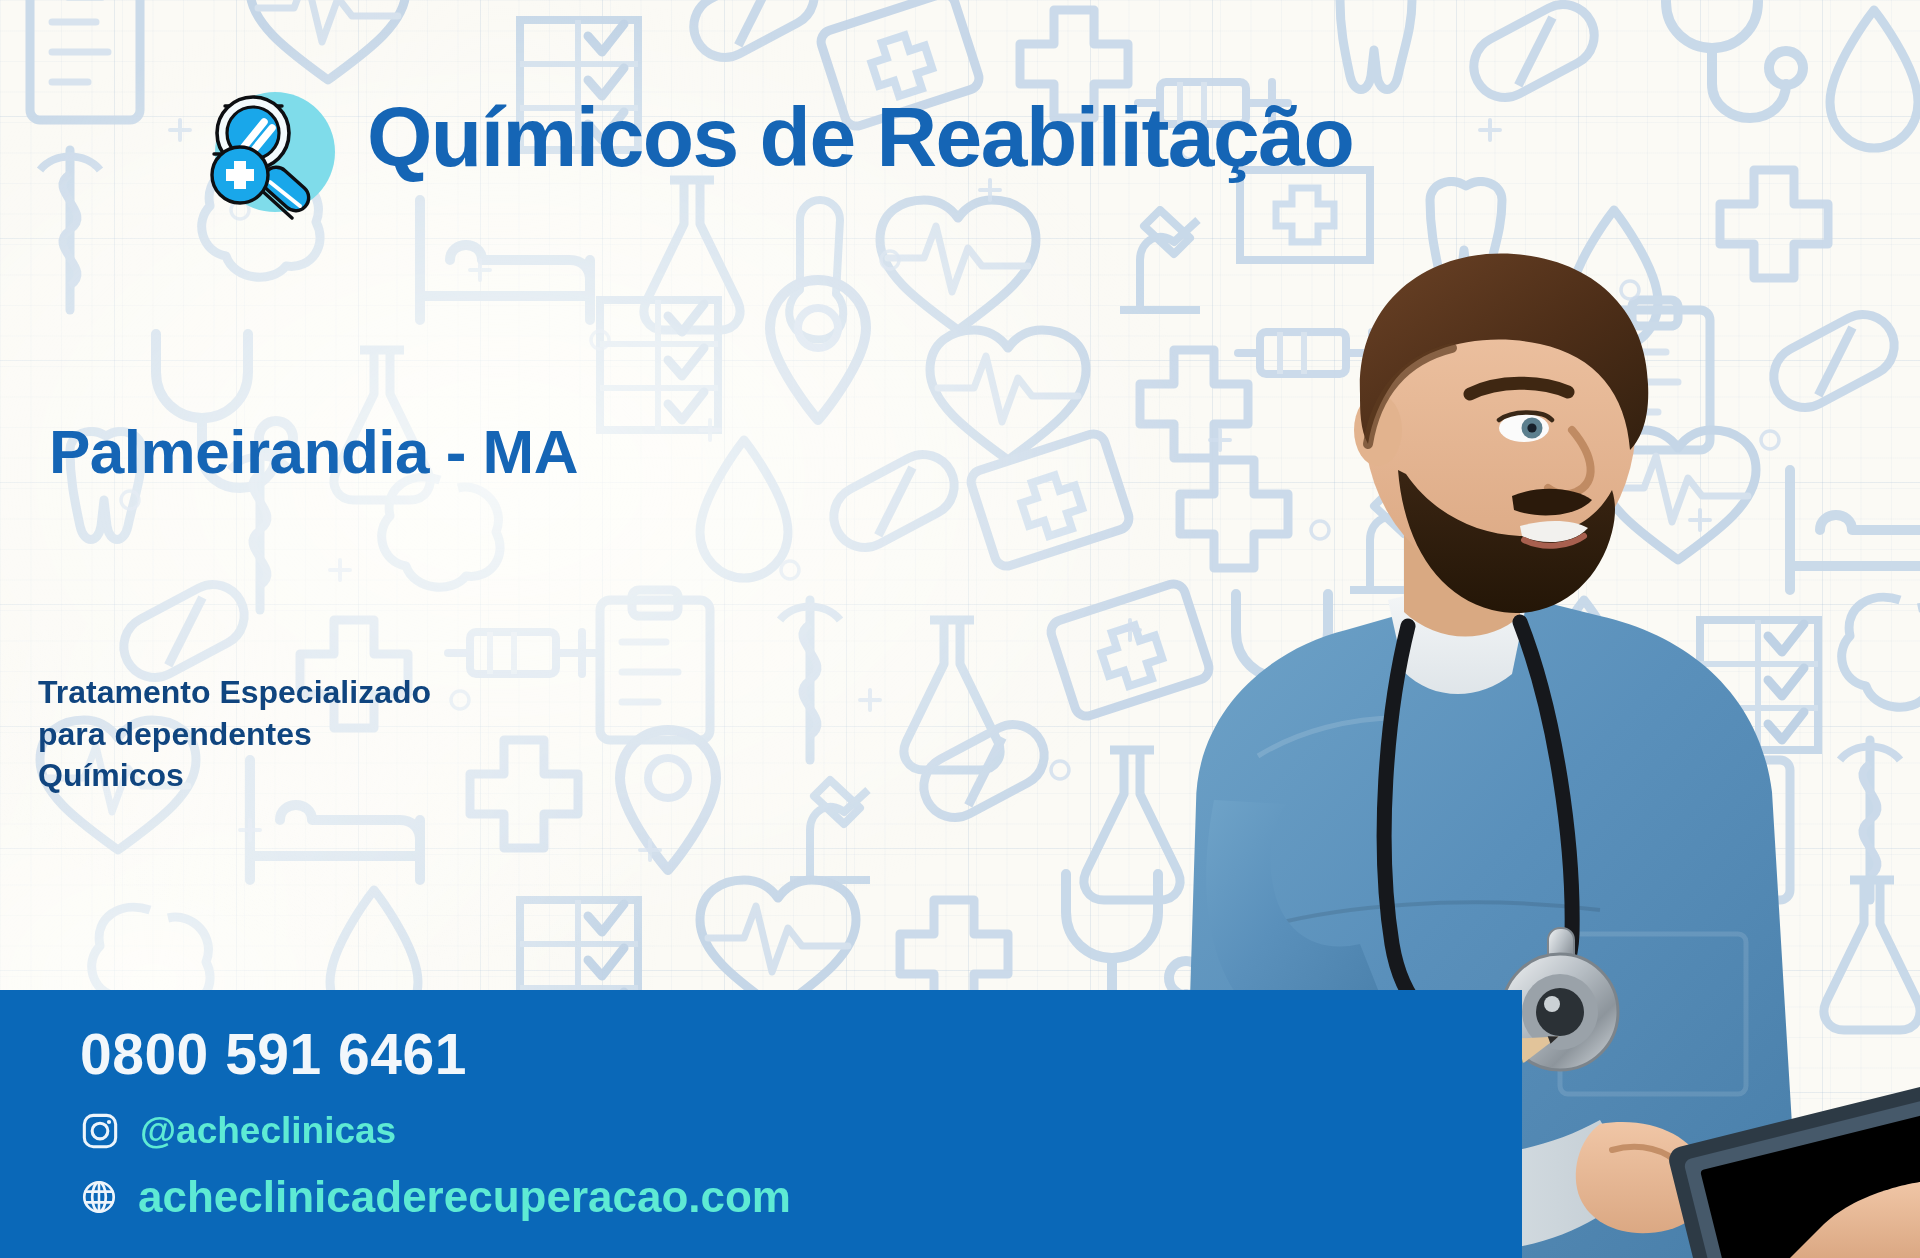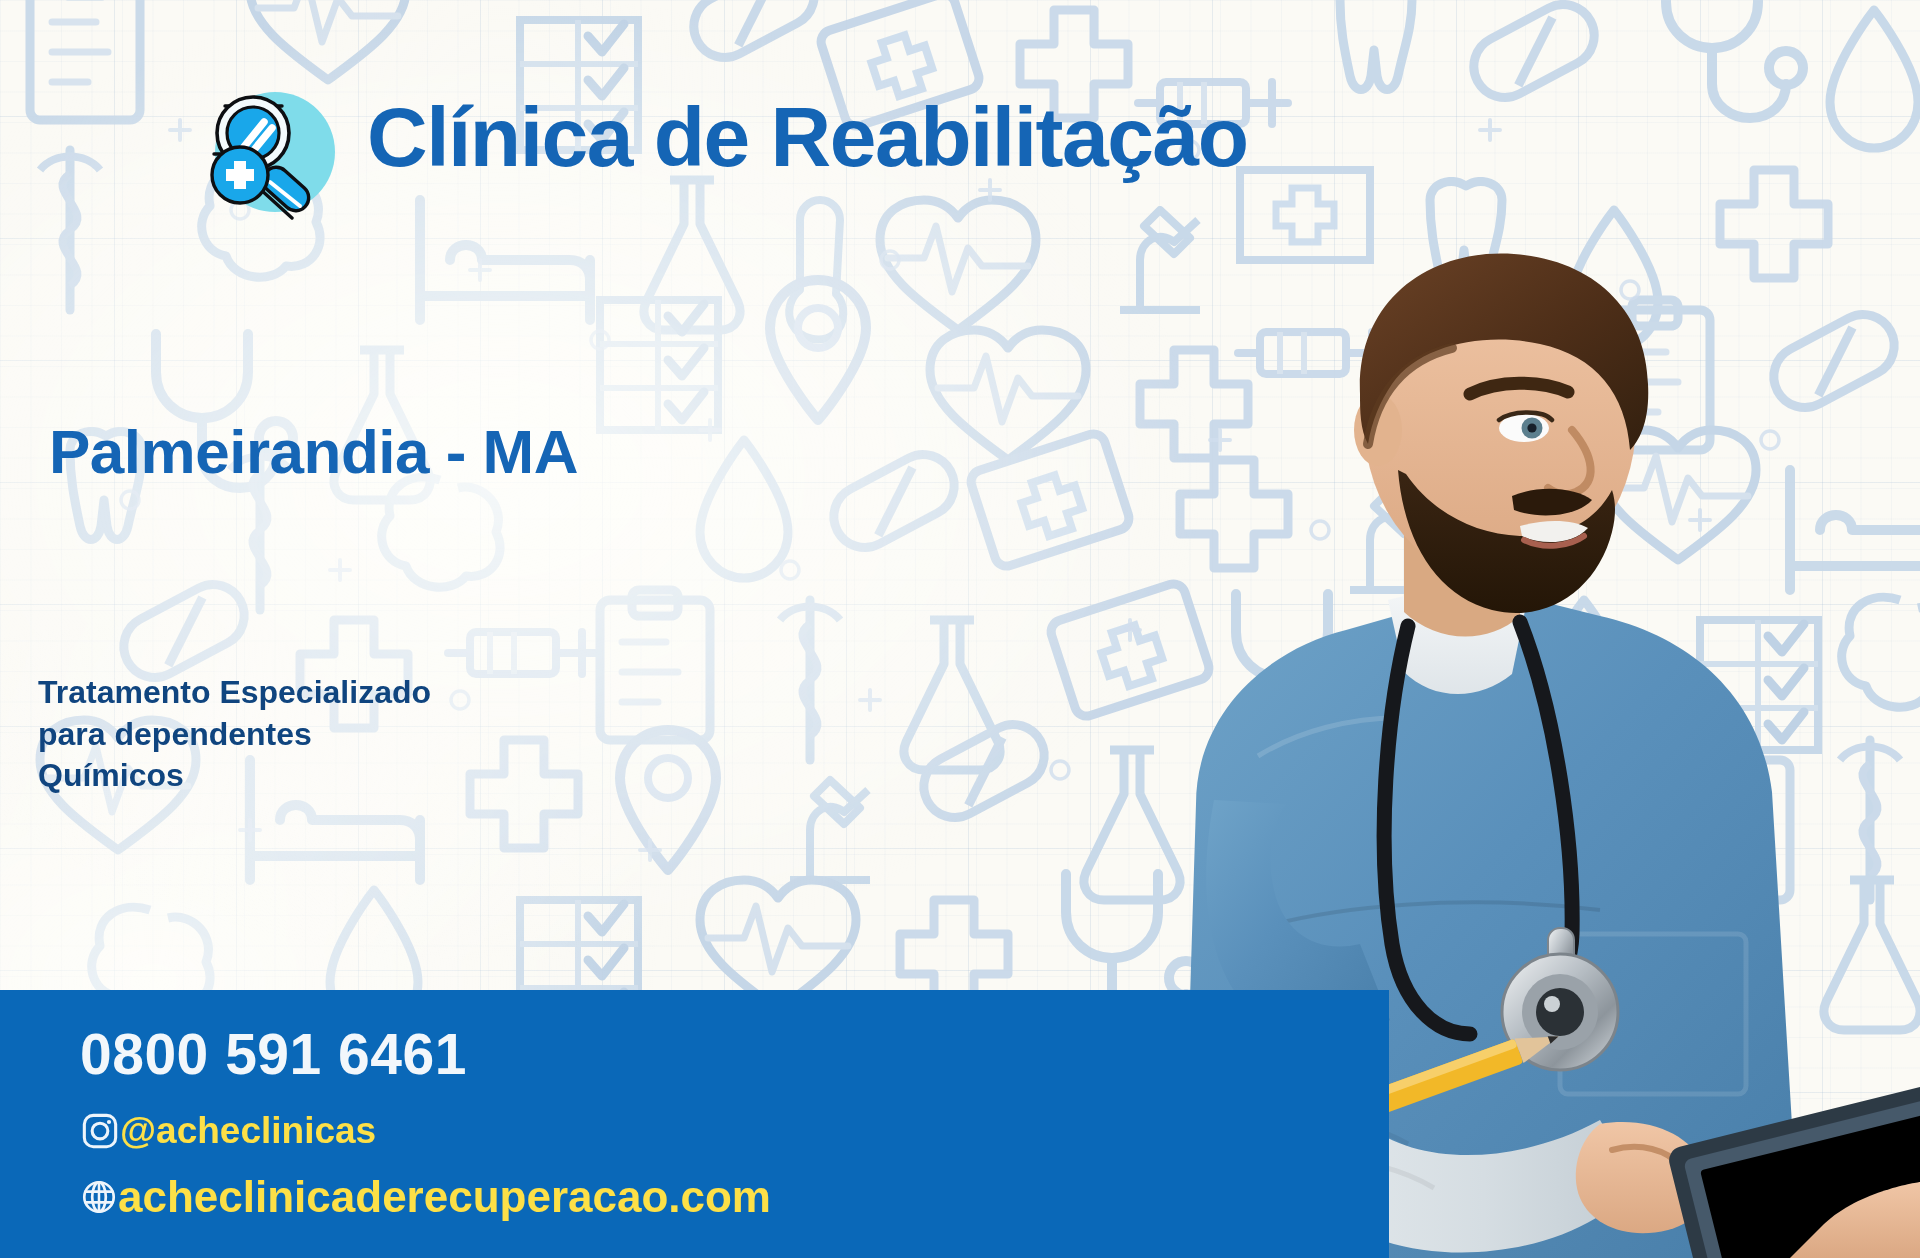--- a/index.html
+++ b/index.html
@@ -66,31 +66,31 @@
     position:absolute; left:38px; top:672px;
     font-size:32px; font-weight:700; line-height:1.30;
     color:#10457f; white-space:pre-line;
   }
 
   
   .doctor { position:absolute; left:1000px; top:244px; width:920px; height:1014px; }
 
   
   .footer {
-    position:absolute; left:0; top:990px; width:1389px; height:268px;
+    position:absolute; left:0; top:990px; width:1522px; height:268px;
     background:#0a68b8;
   }
   .footer-phone {
     position:absolute; left:80px; top:31px;
     font-size:57px; font-weight:700; letter-spacing:0.5px;
     color:#f2f7fb; white-space:nowrap;
   }
   .footer-row {
-    position:absolute; display:flex; align-items:center; 
-    color:#fde047; white-space:nowrap;
+    position:absolute; display:flex; align-items:center; gap:20px;
+    color:#5eead4; white-space:nowrap;
   }
   .footer-row.ig  { left:80px; top:120px; font-size:37px; font-weight:600; }
   .footer-row.web { left:80px; top:182px; font-size:44px; font-weight:700; }
   .fi { flex:0 0 auto; display:block; }
 </style>
 </head>
 <body>
 
 <div id="canvas">
 
@@ -306,21 +306,21 @@
     <circle cx="57" cy="55" r="36" fill="#f4fbfd" stroke="#0d0f12" stroke-width="3.6"></circle>
     <circle cx="57" cy="55" r="26" fill="#19a7ea" stroke="#0d0f12" stroke-width="3.2"></circle>
     <g stroke="#ffffff" stroke-width="7.5" stroke-linecap="round">
       <path d="M47 70 L68 44"></path>
       <path d="M58 72 L76 50"></path>
     </g>
     <circle cx="44" cy="97" r="28" fill="#19a7ea" stroke="#0d0f12" stroke-width="3.4"></circle>
     <path d="M38 83 H50 V91 H58 V103 H50 V111 H38 V103 H30 V91 H38 Z" fill="#ffffff"></path>
   </svg>
 
-  <div class="headline">Clínica de Reabilitação</div>
+  <div class="headline">Químicos de Reabilitação</div>
 
   <div class="city">Palmeirandia - MA</div>
 
   <div class="subtitle">Tratamento Especializado
 para dependentes
 Químicos</div>
 
   <svg class="doctor" viewBox="0 0 920 1014" aria-hidden="true">
     <defs>
       <linearGradient id="scrub" x1="0" y1="0" x2="1" y2="1">

